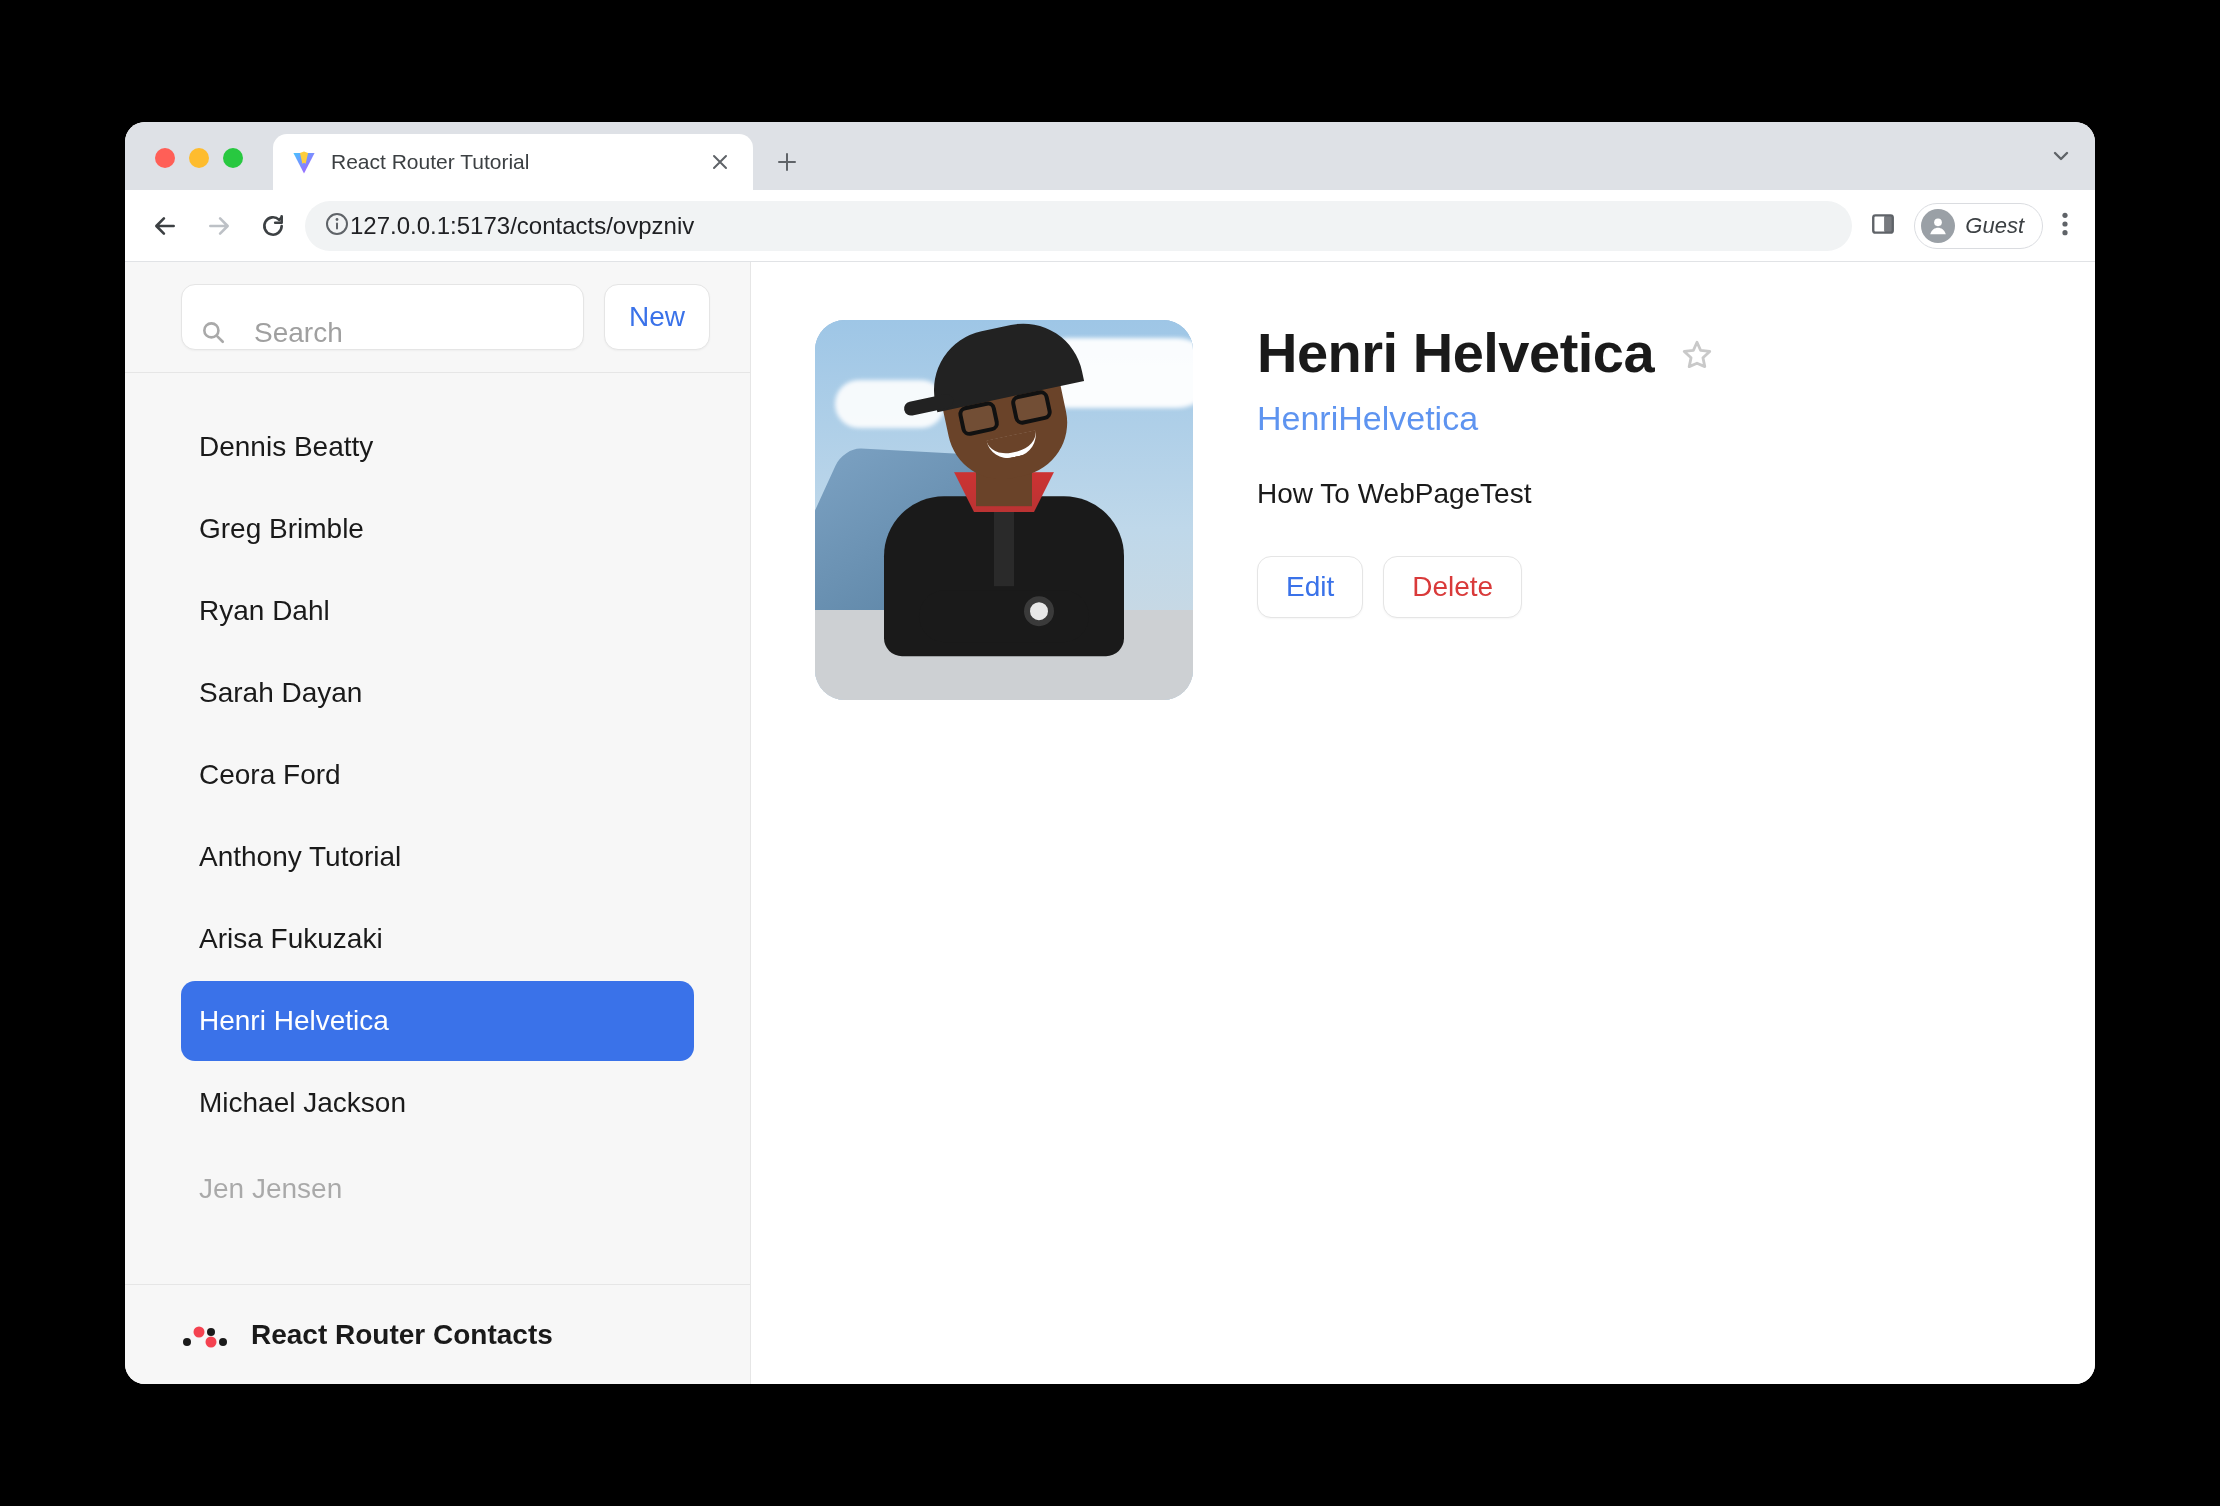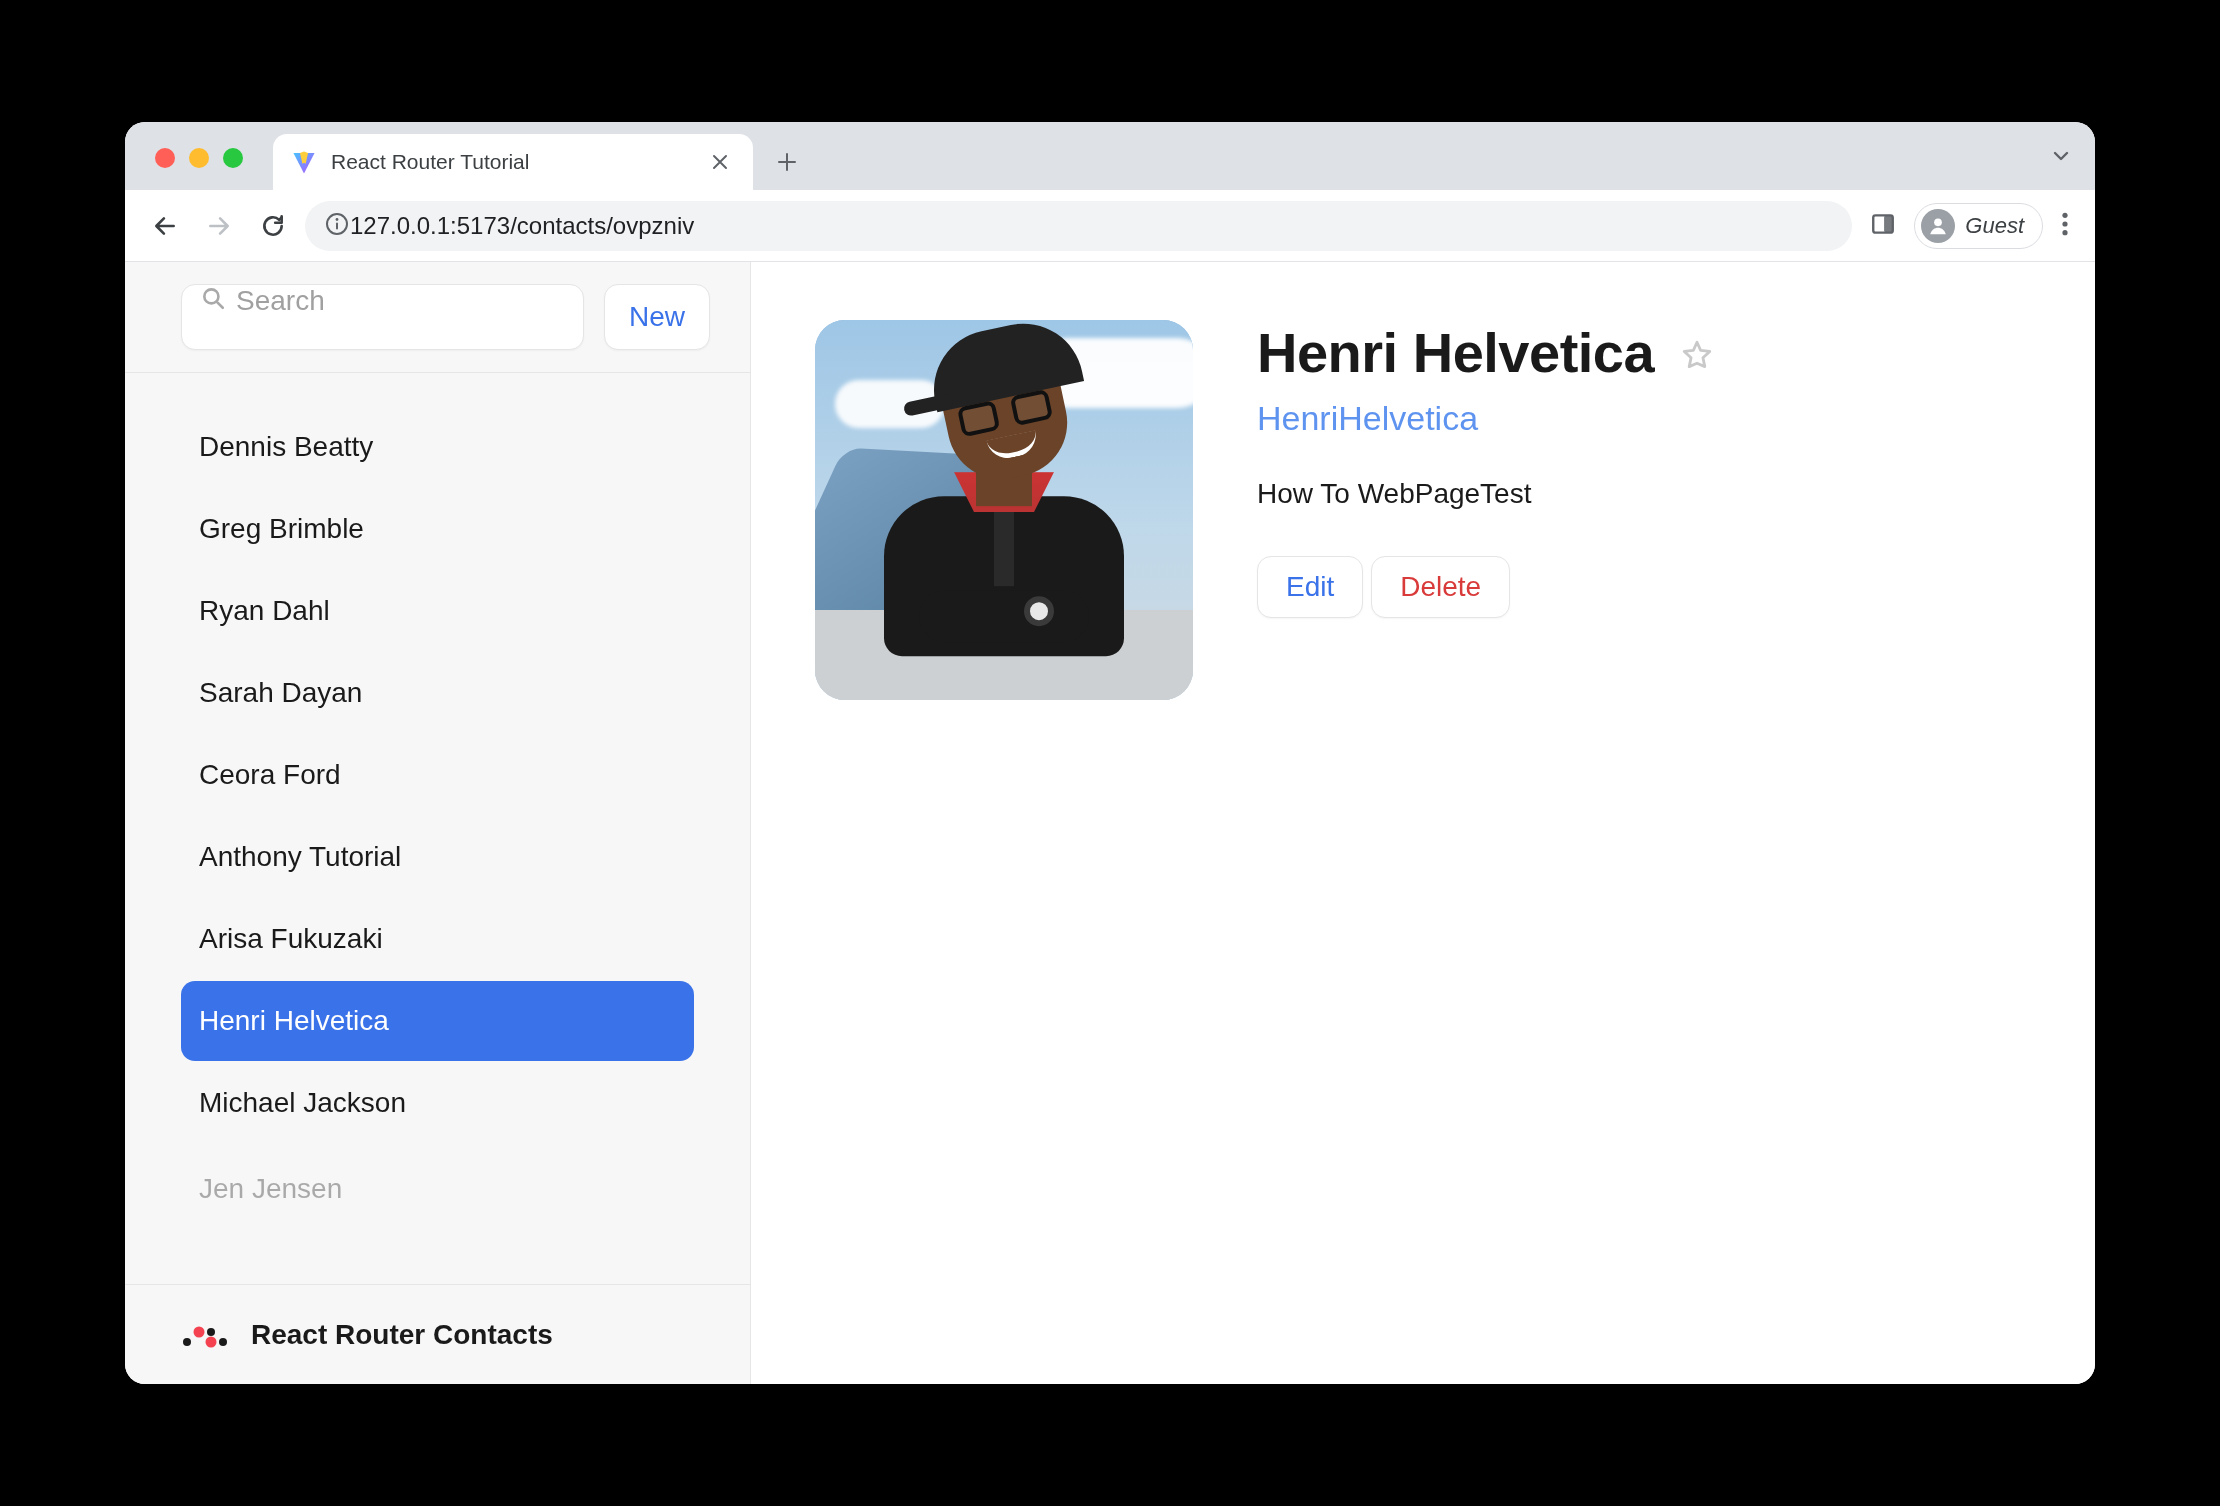--- a/index.html
+++ b/index.html
@@ -158,23 +158,23 @@
       border-bottom: 1px solid #e6e6e6;
       align-items: center;
     }
     .search-box {
       flex: 1;
       background:#fff;
       border: 1px solid #e5e5e5;
       border-radius: 14px;
       height: 66px;
       display:flex;
-      align-items:flex-start;
+      align-items:flex-end;
       padding: 0 18px;
-      gap: 10px;
+      gap: 28px;
       box-shadow: 0 1px 2px rgba(0,0,0,0.04);
     }
     .search-icon { color:#a9a9a9; }
     .search-input {
       border:none; outline:none;
       background:transparent;
       font-size: 28px;
       color:#a0a0a0;
       width: 100%;
     }
@@ -264,21 +264,21 @@
     .arm   { position:absolute; bottom:14px; left:50%; transform:translateX(-50%); width:170px; height:52px; background:#1a1a1a; border-radius:40px;}
     .watch { position:absolute; bottom:30px; left:50%; transform:translateX(20px); width:30px;height:30px;border-radius:50%; background:#e8e8e8; border:6px solid #3a3a3a;}
     .strap { position:absolute; bottom:70px; left:50%; transform:translateX(-50%); width:20px;height:100px; background:#2a2a2a;}
 
     .meta { flex:1; }
     .name-row { display:flex; align-items:center; gap:26px; }
     .name { font-size: 56px; font-weight:800; color:#1a1a1a; letter-spacing:-0.5px;}
     .star-ico { color:#c9c9c9; cursor:pointer; margin-top:8px;}
     .handle { font-size: 34px; color:#5e94f0; margin-top: 14px; cursor:pointer;}
     .bio { font-size: 28px; color:#1a1a1a; margin-top: 40px; }
-    .btn-row { display:flex; gap:8px; margin-top:46px; }
+    .btn-row { display:flex; gap:20px; margin-top:46px; }
     .pill-btn {
       background:#fff; border:1px solid #e5e5e5; border-radius:14px;
       padding: 14px 28px; font-size:28px; cursor:pointer;
       box-shadow: 0 1px 2px rgba(0,0,0,0.04);
     }
     .pill-btn.edit   { color:#3a72e9; }
     .pill-btn.delete { color:#d93a3a; }
   </style>
 </head>
 <body>

